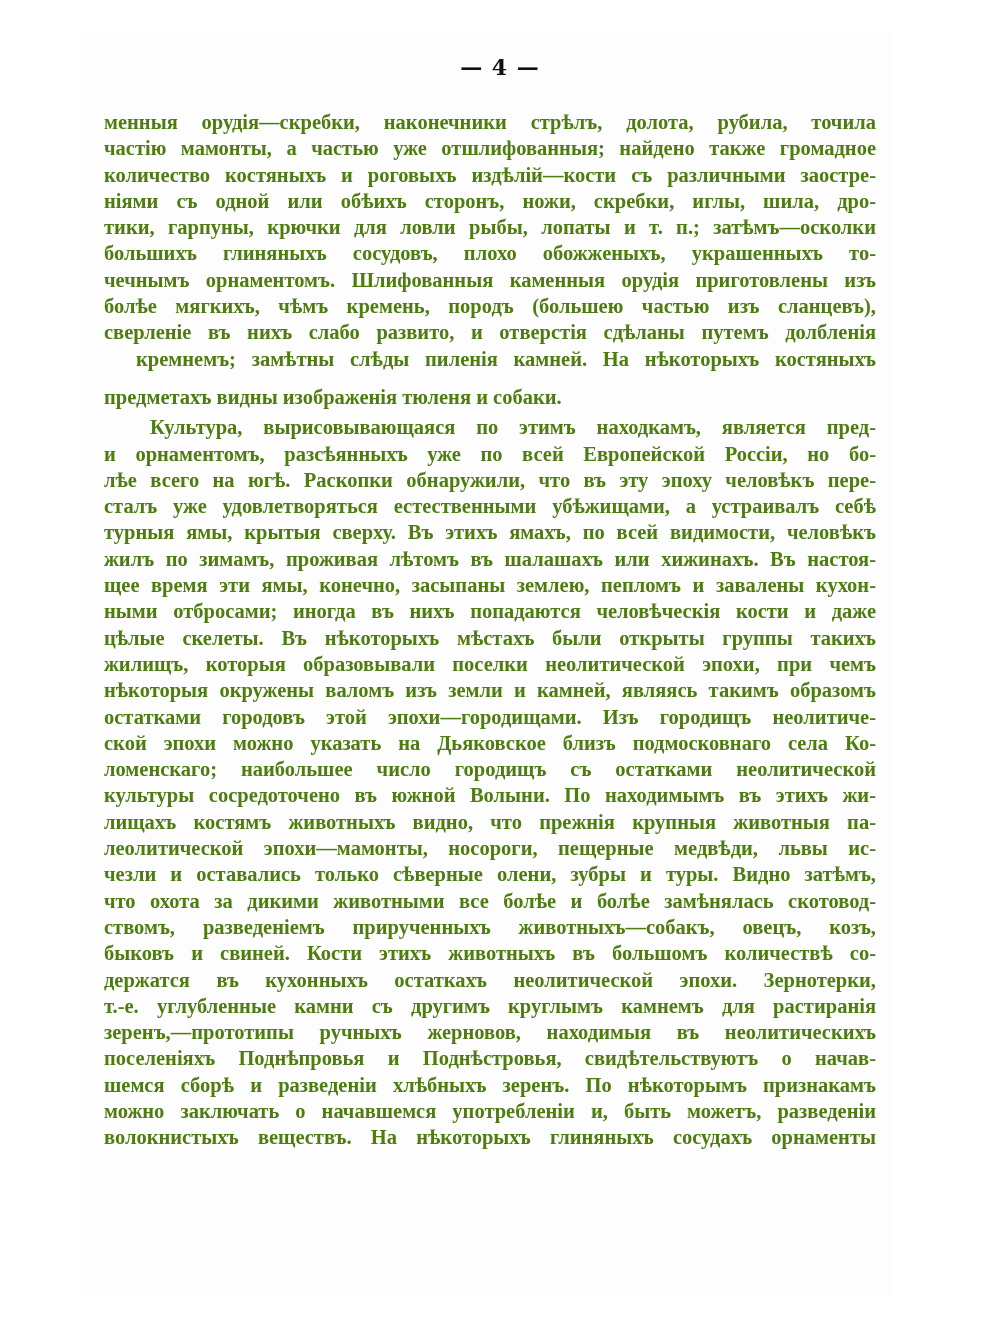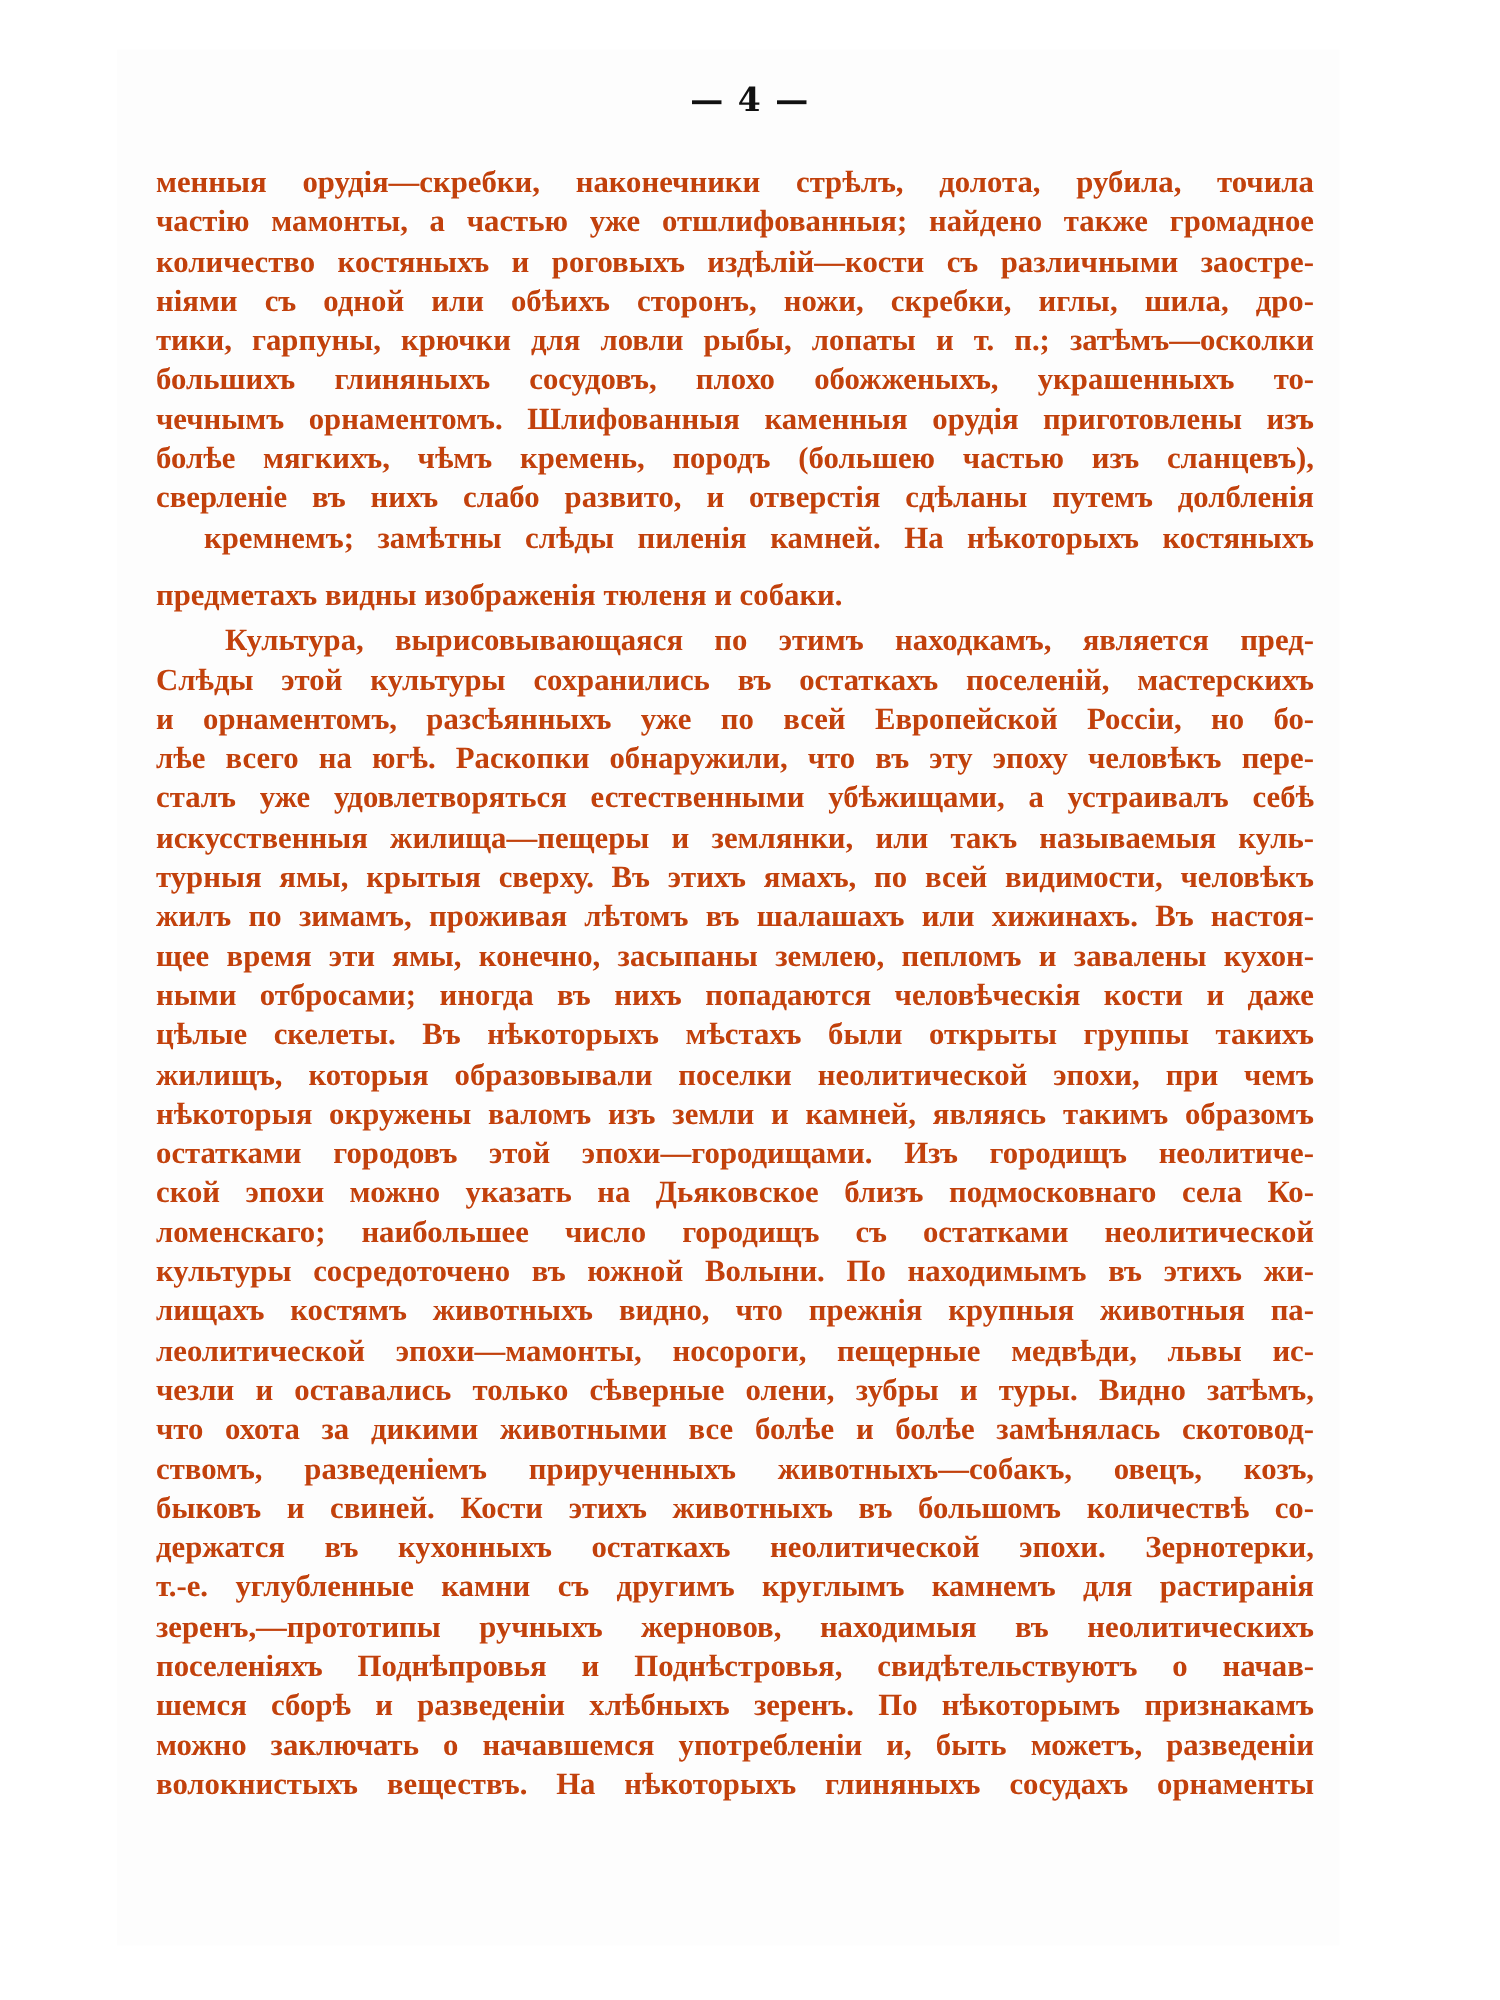--- a/index.html
+++ b/index.html
@@ -34,21 +34,21 @@
       letter-spacing: 1px;
     }
     .text-block {
       position: absolute;
       left: 104px;
       top: 109px;
       width: 772px;
       font-family: "Liberation Serif", serif;
       font-weight: bold;
       font-size: 20.5px;
-      color: #c2410c;
+      color: #4d7c0f;
       text-align: justify;
     }
     .line {
       display: block;
       height: 26.3px;
       line-height: 26.3px;
       white-space: nowrap;
       text-align-last: justify;
       text-align: justify;
       overflow: visible;
@@ -87,25 +87,23 @@
     <span class="line" style="word-spacing: 0px;">болѣе мягкихъ, чѣмъ кремень, породъ (большею частью изъ сланцевъ),</span>
     <span class="line" style="word-spacing: 0px;">сверленіе въ нихъ слабо развито, и отверстія сдѣланы путемъ долбленія</span>
     <span class="line" style="word-spacing: 0px; margin-left: 32px;">кремнемъ; замѣтны слѣды пиленія камней. На нѣкоторыхъ костяныхъ</span>
     <span class="line last">предметахъ видны изображенія тюленя и собаки.</span>
   </div>
 
   <div class="para-gap"></div>
 
   <div>
     <span class="line indent" style="word-spacing: 0px;">Культура, вырисовывающаяся по этимъ находкамъ, является пред-</span>
-    <span class="line" style="word-spacing: 0px;">Слѣды этой культуры сохранились въ остаткахъ поселеній, мастерскихъ</span>
     <span class="line" style="word-spacing: 0px;">и орнаментомъ, разсѣянныхъ уже по всей Европейской Россіи, но бо-</span>
     <span class="line" style="word-spacing: 0px;">лѣе всего на югѣ. Раскопки обнаружили, что въ эту эпоху человѣкъ пере-</span>
     <span class="line" style="word-spacing: 0px;">сталъ уже удовлетворяться естественными убѣжищами, а устраивалъ себѣ</span>
-    <span class="line" style="word-spacing: 0px;">искусственныя жилища—пещеры и землянки, или такъ называемыя куль-</span>
     <span class="line" style="word-spacing: 0px;">турныя ямы, крытыя сверху. Въ этихъ ямахъ, по всей видимости, человѣкъ</span>
     <span class="line" style="word-spacing: 0px;">жилъ по зимамъ, проживая лѣтомъ въ шалашахъ или хижинахъ. Въ настоя-</span>
     <span class="line" style="word-spacing: 0px;">щее время эти ямы, конечно, засыпаны землею, пепломъ и завалены кухон-</span>
     <span class="line" style="word-spacing: 0px;">ными отбросами; иногда въ нихъ попадаются человѣческія кости и даже</span>
     <span class="line" style="word-spacing: 0px;">цѣлые скелеты. Въ нѣкоторыхъ мѣстахъ были открыты группы такихъ</span>
     <span class="line" style="word-spacing: 0px;">жилищъ, которыя образовывали поселки неолитической эпохи, при чемъ</span>
     <span class="line" style="word-spacing: 0px;">нѣкоторыя окружены валомъ изъ земли и камней, являясь такимъ образомъ</span>
     <span class="line" style="word-spacing: 0px;">остатками городовъ этой эпохи—городищами. Изъ городищъ неолитиче-</span>
     <span class="line" style="word-spacing: 0px;">ской эпохи можно указать на Дьяковское близъ подмосковнаго села Ко-</span>
     <span class="line" style="word-spacing: 0px;">ломенскаго; наибольшее число городищъ съ остатками неолитической</span>

